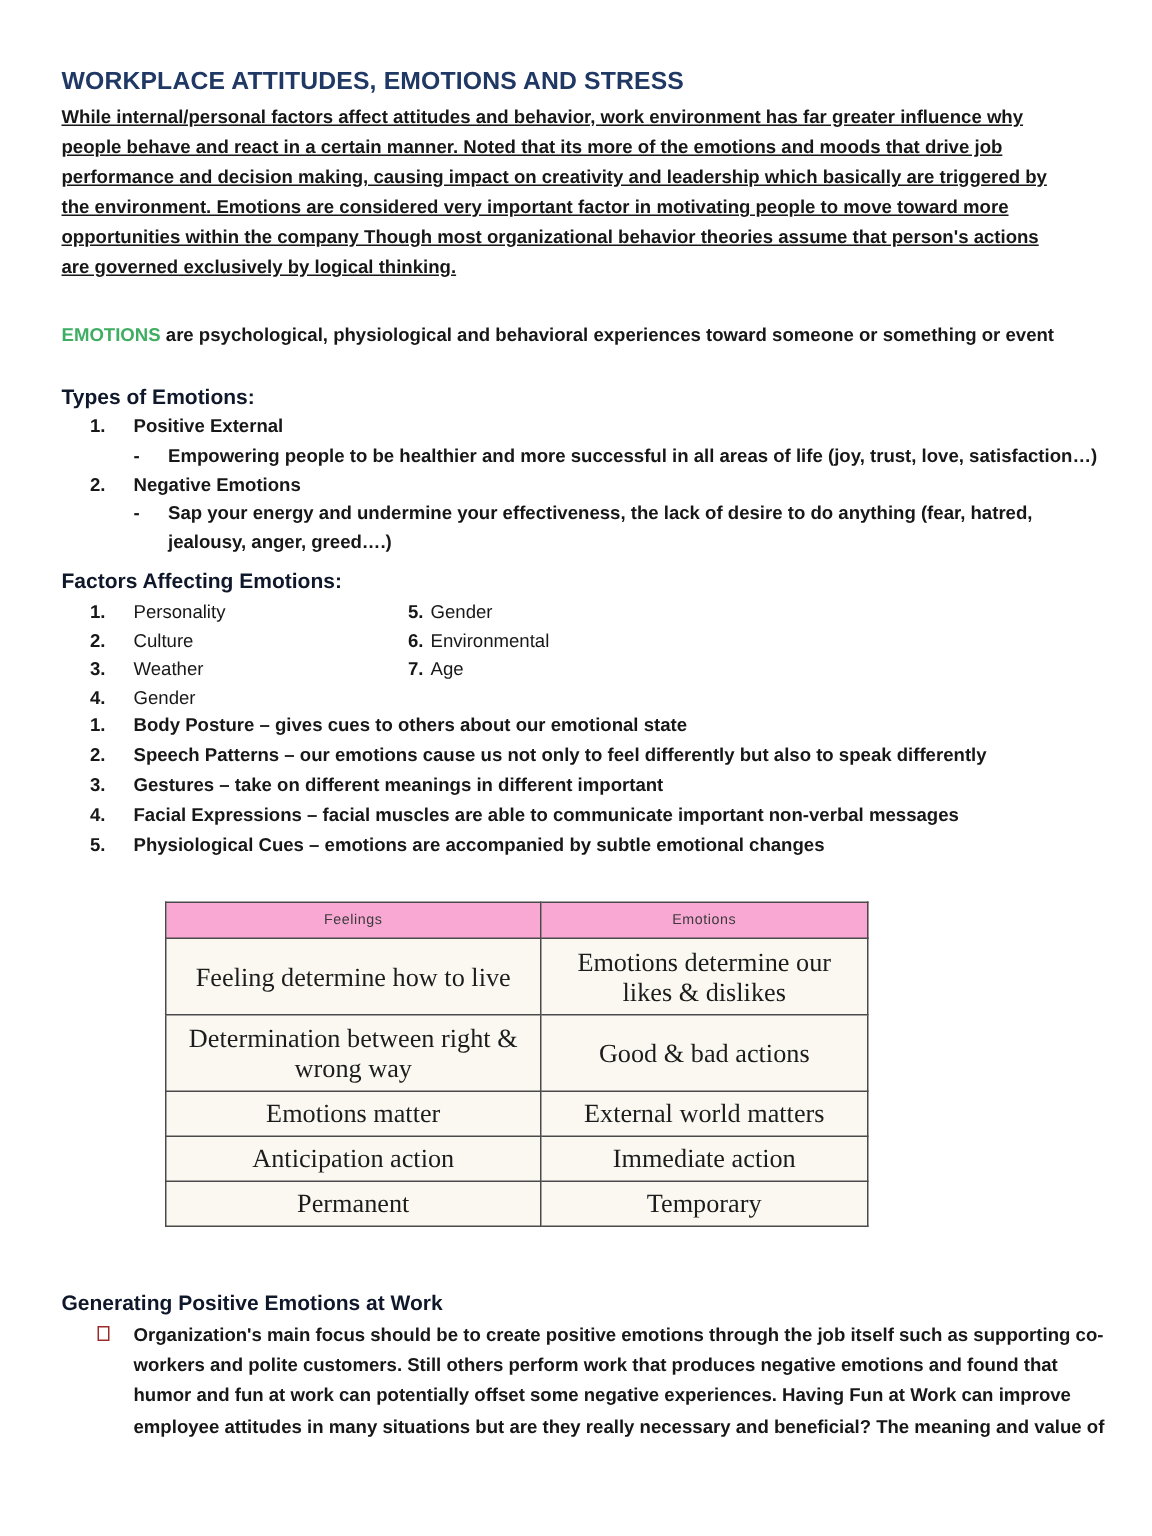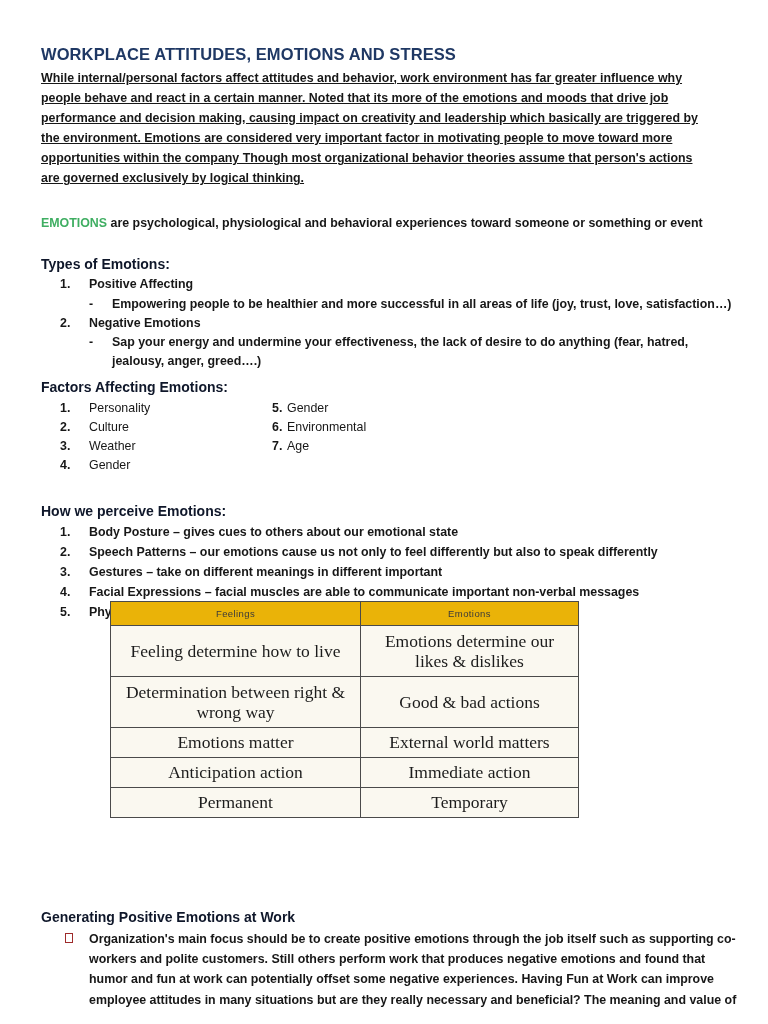--- a/index.html
+++ b/index.html
@@ -167,21 +167,21 @@
     border-collapse: collapse;
     width: 468px;
     table-layout: fixed;
   }
   table.cmp th, table.cmp td {
     border: 1px solid #4a4a4a;
     text-align: center;
     vertical-align: middle;
   }
   table.cmp th {
-    background: #eab308;
+    background: #f9a8d4;
     font-family: "Liberation Sans", sans-serif;
     font-size: 9.5px;
     font-weight: normal;
     color: #3a3a3a;
     letter-spacing: 0.4px;
     height: 24px;
     padding: 2px 4px;
     margin-top: 44px;
   }
   table.cmp td {
@@ -227,21 +227,21 @@
 
   <p class="intro">While internal/personal factors affect attitudes and behavior, work environment has far greater influence why people behave and react in a certain manner. Noted that its more of the emotions and moods that drive job performance and decision making, causing impact on creativity and leadership which basically are triggered by the environment. Emotions are considered very important factor in motivating people to move toward more opportunities within the company Though most organizational behavior theories assume that person's actions are governed exclusively by logical thinking.</p>
 
   <div class="emotions-line">
     <span class="kw-green">EMOTIONS</span><span> are psychological, physiological and behavioral experiences toward someone or something or event</span>
   </div>
 
   <div class="sec-head types">Types of Emotions:</div>
   <ol class="numlist">
     <li>
-      <span class="num">1.</span><span>Positive Affecting</span>
+      <span class="num">1.</span><span>Positive External</span>
     </li>
   </ol>
   <div class="dash-item">
     <span class="dash">-</span>
     <span class="txt">Empowering people to be healthier and more successful in all areas of life (joy, trust, love, satisfaction…)</span>
   </div>
   <ol class="numlist">
     <li>
       <span class="num">2.</span><span>Negative Emotions</span>
     </li>
@@ -274,21 +274,20 @@
       </div>
       <div class="factor-row">
         <span class="fnum">6.</span><span class="flabel">Environmental</span>
       </div>
       <div class="factor-row">
         <span class="fnum">7.</span><span class="flabel">Age</span>
       </div>
     </div>
   </div>
 
-  <div class="sec-head perceive">How we perceive Emotions:</div>
   <ol class="perceive-list">
     <li>
       <span class="num">1.</span><span>Body Posture – gives cues to others about our emotional state</span>
     </li>
     <li>
       <span class="num">2.</span><span>Speech Patterns – our emotions cause us not only to feel differently but also to speak differently</span>
     </li>
     <li>
       <span class="num">3.</span><span>Gestures – take on different meanings in different important</span>
     </li>

